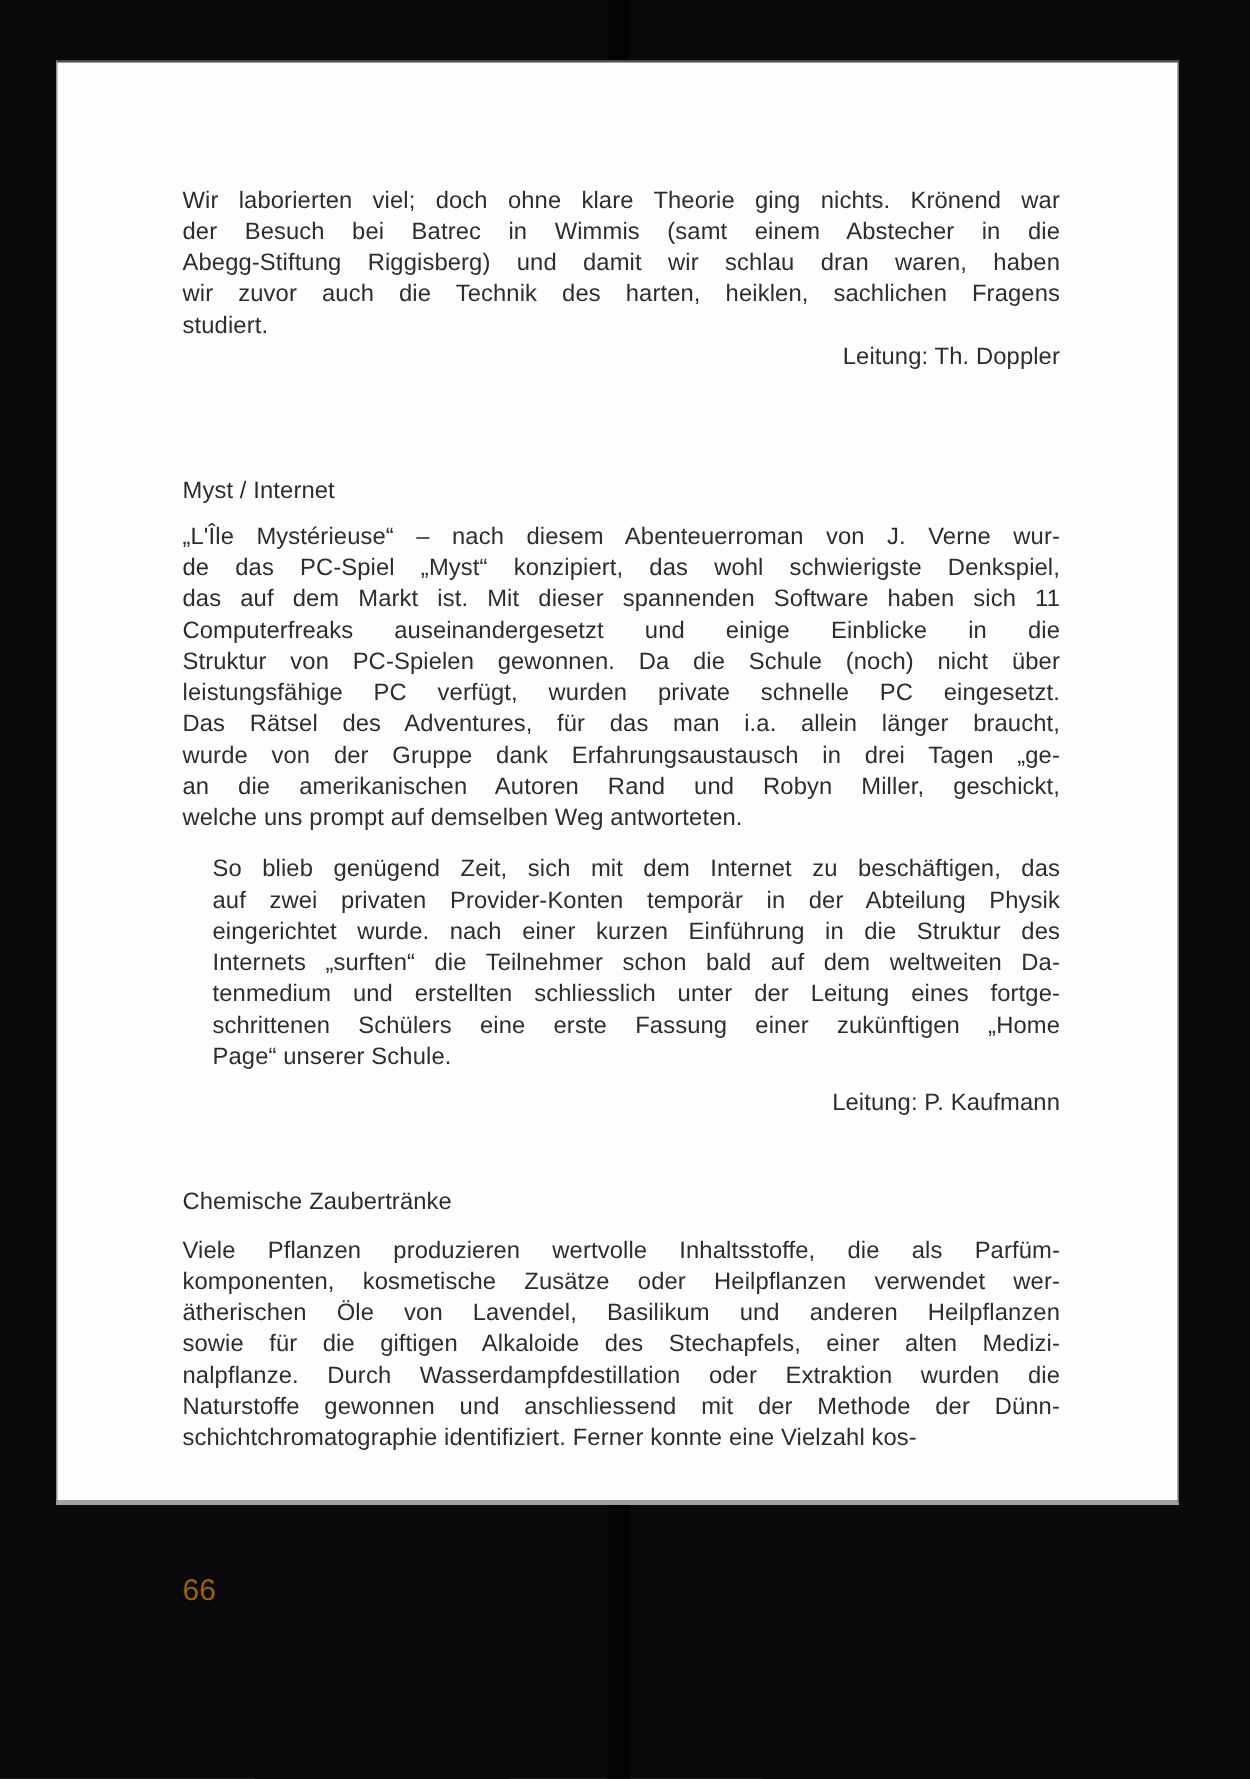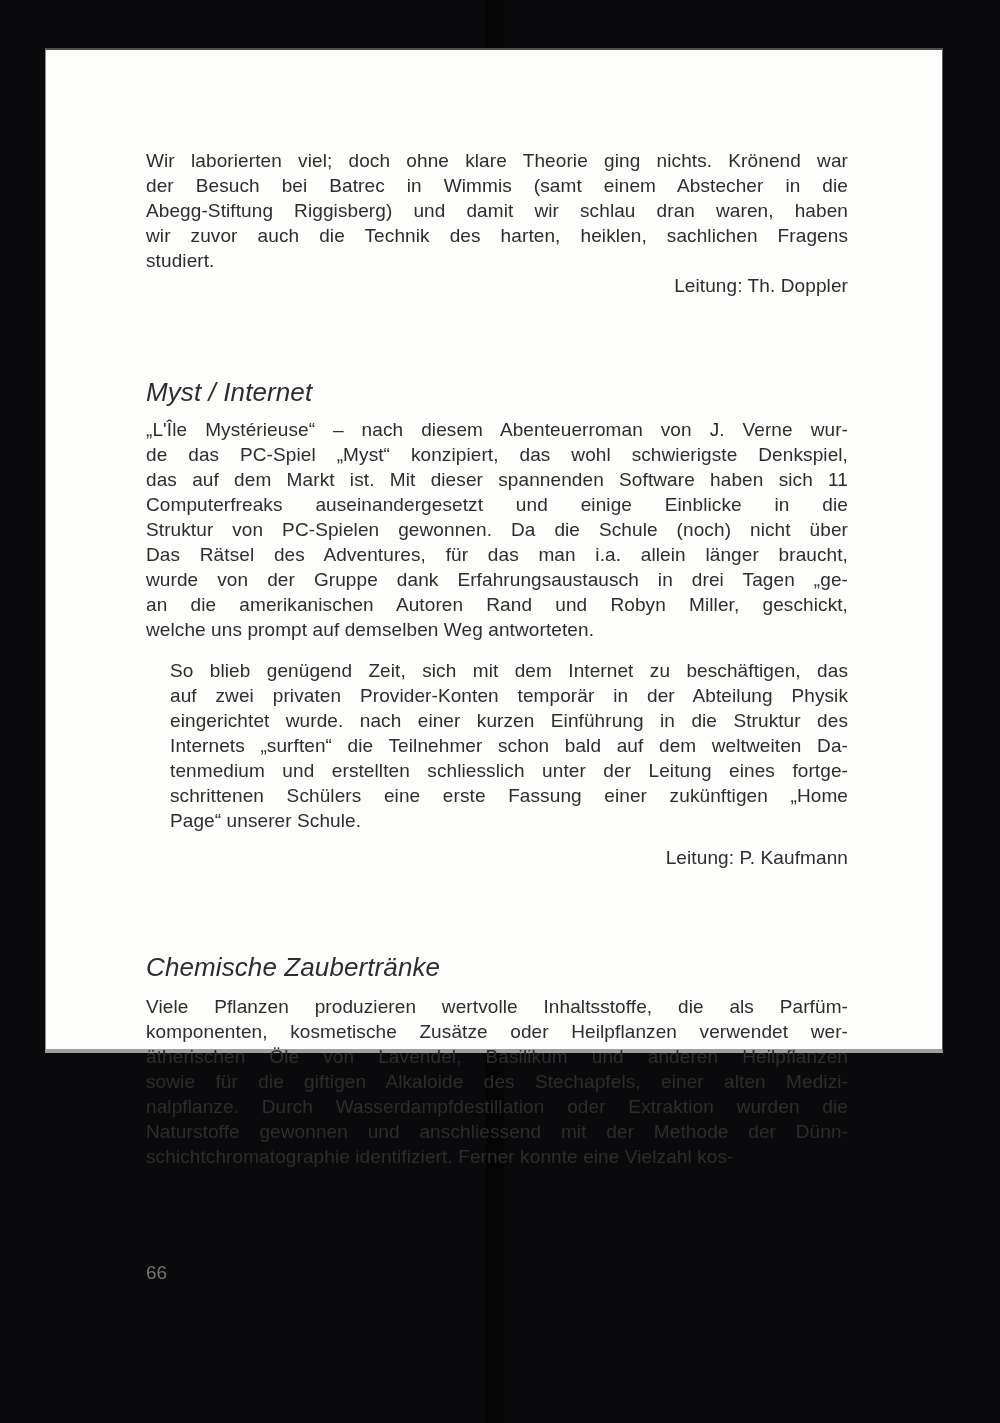--- a/index.html
+++ b/index.html
@@ -25,21 +25,21 @@
     top: 0;
     width: 18px;
     height: 1423px;
     background: #040405;
   }
   .paper {
     position: absolute;
     left: 45px;
     top: 48px;
     width: 898px;
-    height: 1005px;
+    height: 1156px;
     background: #fdfdfc;
     border-top: 2px solid #4c4c4c;
     border-bottom: 4px solid #a0a0a0;
     border-left: 1px solid #8a8a8a;
     border-right: 1px solid #5a5a5a;
     box-sizing: border-box;
   }
   #text-block {
     position: absolute;
     left: 100px;
@@ -56,36 +56,35 @@
     text-justify: inter-word;
     white-space: normal;
   }
   .para .line.lastline {
     text-align-last: left;
   }
   .byline {
     text-align: right;
   }
   .heading {
-    font-style: italic;
-    font-size: 26px;
+    font-size: 19px;
   }
   
   #text-block > :nth-child(3) { margin-top: 82px; }  
   #text-block > :nth-child(4) { margin-top: 12px; }  
   #text-block > :nth-child(5) { margin-top: 16px; margin-left: 24px; }  
   #text-block > :nth-child(6) { margin-top: 12px; text-align: right; }  
-  #text-block > :nth-child(7) { margin-top: 85px; }  
+  #text-block > :nth-child(7) { margin-top: 54px; }  
   #text-block > :nth-child(8) { margin-top: 14px; }  
   .page-number {
     position: absolute;
     left: 100px;
     top: 1210px;
-    color: #737373;
-    font-size: 19px;
+    color: #a16207;
+    font-size: 24px;
     line-height: 25px;
   }
 </style>
 </head>
 <body>
 
 <div class="scan-bg">
   <div class="seam"></div>
   <div class="paper">
     <div id="text-block">
@@ -97,20 +96,21 @@
           <div class="line lastline">studiert.</div>
         </div>
         <div class="byline">Leitung: Th. Doppler</div>
         <div class="heading">Myst / Internet</div>
         <div class="para">
           <div class="line">„L'Île Mystérieuse“ – nach diesem Abenteuerroman von J. Verne wur-</div>
           <div class="line">de das PC-Spiel „Myst“ konzipiert, das wohl schwierigste Denkspiel,</div>
           <div class="line">das auf dem Markt ist. Mit dieser spannenden Software haben sich 11</div>
           <div class="line">Computerfreaks auseinandergesetzt und einige Einblicke in die</div>
           <div class="line">Struktur von PC-Spielen gewonnen. Da die Schule (noch) nicht über</div>
+          <div class="line">leistungsfähige PC verfügt, wurden private schnelle PC eingesetzt.</div>
           <div class="line">Das Rätsel des Adventures, für das man i.a. allein länger braucht,</div>
           <div class="line">wurde von der Gruppe dank Erfahrungsaustausch in drei Tagen „ge-</div>
           <div class="line">an die amerikanischen Autoren Rand und Robyn Miller, geschickt,</div>
           <div class="line lastline">welche uns prompt auf demselben Weg antworteten.</div>
         </div>
         <div class="para">
           <div class="line">So blieb genügend Zeit, sich mit dem Internet zu beschäftigen, das</div>
           <div class="line">auf zwei privaten Provider-Konten temporär in der Abteilung Physik</div>
           <div class="line">eingerichtet wurde. nach einer kurzen Einführung in die Struktur des</div>
           <div class="line">Internets „surften“ die Teilnehmer schon bald auf dem weltweiten Da-</div>

